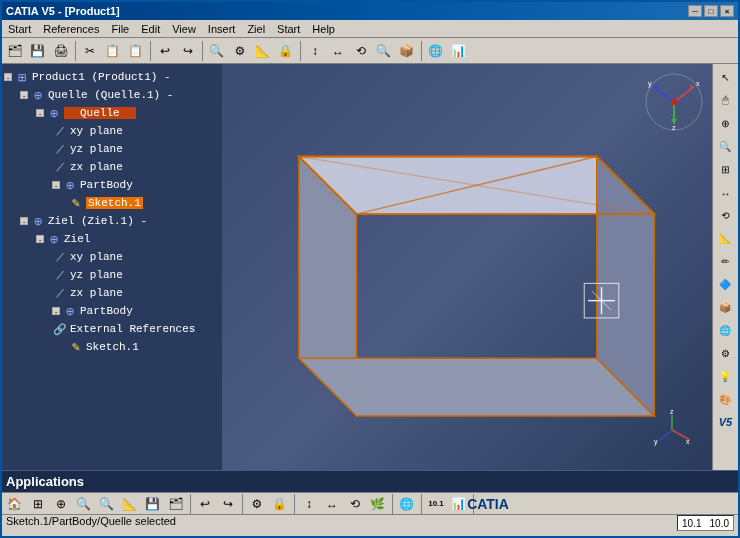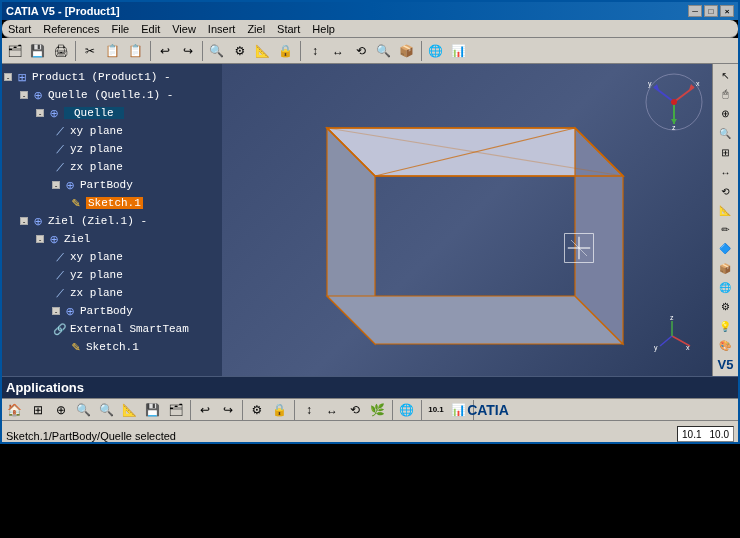--- a/index.html
+++ b/index.html
@@ -35,21 +35,20 @@
     }
 
     
     .menu-bar {
       background: #d4d0c8;
       height: 18px;
       display: flex;
       align-items: center;
       border-bottom: 1px solid #808080;
       font-size: 11px;
-      border-radius: 8px;
     }
     .menu-item {
       padding: 1px 6px;
       cursor: pointer;
       color: #000;
     }
 
     
     .toolbar {
       background: #d4d0c8;
@@ -104,23 +103,23 @@
       justify-content: center;
       flex-shrink: 0;
     }
     .tree-label { font-size: 11px; font-family: Liberation Mono, monospace; }
     .tree-label.highlighted {
       background: #e87000;
       color: white;
       padding: 0 2px;
     }
     .tree-label.blue-highlighted {
-      background: #0c4a6e;
+      background: #c2410c;
       color: white;
-      padding: 0 10px;
+      padding: 0 16px;
     }
 
     
     .expand-dot {
       width: 8px;
       height: 8px;
       border: 1px solid #aaa;
       background: #d4d0c8;
       display: inline-flex;
       align-items: center;
@@ -169,21 +168,21 @@
       display: flex;
       align-items: center;
       border-top: 1px solid #808080;
       padding: 0 2px;
       gap: 1px;
     }
     .status-bar {
       height: 22px;
       background: #d4d0c8;
       display: flex;
-      align-items: flex-end;
+      align-items: flex-start;
       justify-content: space-between;
       border-top: 1px solid #808080;
       padding: 0 4px;
       font-size: 11px;
     }
     .status-left { color: #000; }
     .status-right {
       display: flex;
       align-items: center;
       gap: 4px;
@@ -226,21 +225,21 @@
     
     .viewport svg {
       position: absolute;
       top: 0; left: 0;
       width: 100%; height: 100%;
     }
 
     
     .window-outer {
       width: 740px;
-      height: 444px;
+      height: 538px;
       border: 2px solid #0054a0;
       overflow: hidden;
       display: flex;
       flex-direction: column;
     }
     .middle-section {
       display: flex;
       flex: 1;
       overflow: hidden;
     }
@@ -398,21 +397,21 @@
           <div class="tree-item">
             <span style="display:inline-block;width:48px;"></span>
             <span class="expand-dot">-</span>
             <span class="tree-icon" style="color:#88aaff;">⊕</span>
             <span class="tree-label">PartBody</span>
           </div>
 
           <div class="tree-item">
             <span style="display:inline-block;width:48px;"></span>
             <span class="tree-icon" style="color:#ffaa44;">🔗</span>
-            <span class="tree-label">External SmartTeam</span>
+            <span class="tree-label">External References</span>
           </div>
 
           <div class="tree-item">
             <span style="display:inline-block;width:64px;"></span>
             <span class="tree-icon" style="color:#ffcc44;">✎</span>
             <span class="tree-label">Sketch.1</span>
           </div>
 
         </div>
 
@@ -481,21 +480,21 @@
           <div class="right-btn">↔</div>
           <div class="right-btn">⟲</div>
           <div class="right-btn">📐</div>
           <div class="right-btn">✏</div>
           <div class="right-btn">🔷</div>
           <div class="right-btn">📦</div>
           <div class="right-btn">🌐</div>
           <div class="right-btn">⚙</div>
           <div class="right-btn">💡</div>
           <div class="right-btn">🎨</div>
-          <div class="right-btn" style="font-size:13px;font-weight:bold;color:#003a7d;">V5</div>
+          <div class="right-btn" style="font-size:11px;font-weight:bold;color:#003a7d;font-style:italic;">V5</div>
         </div>
       </div>
 
       <div class="applications-bar">
         <span class="applications-label">Applications</span>
       </div>
 
       <div class="bottom-toolbar">
         <div class="toolbar-btn">🏠</div>
         <div class="toolbar-btn">⊞</div>

